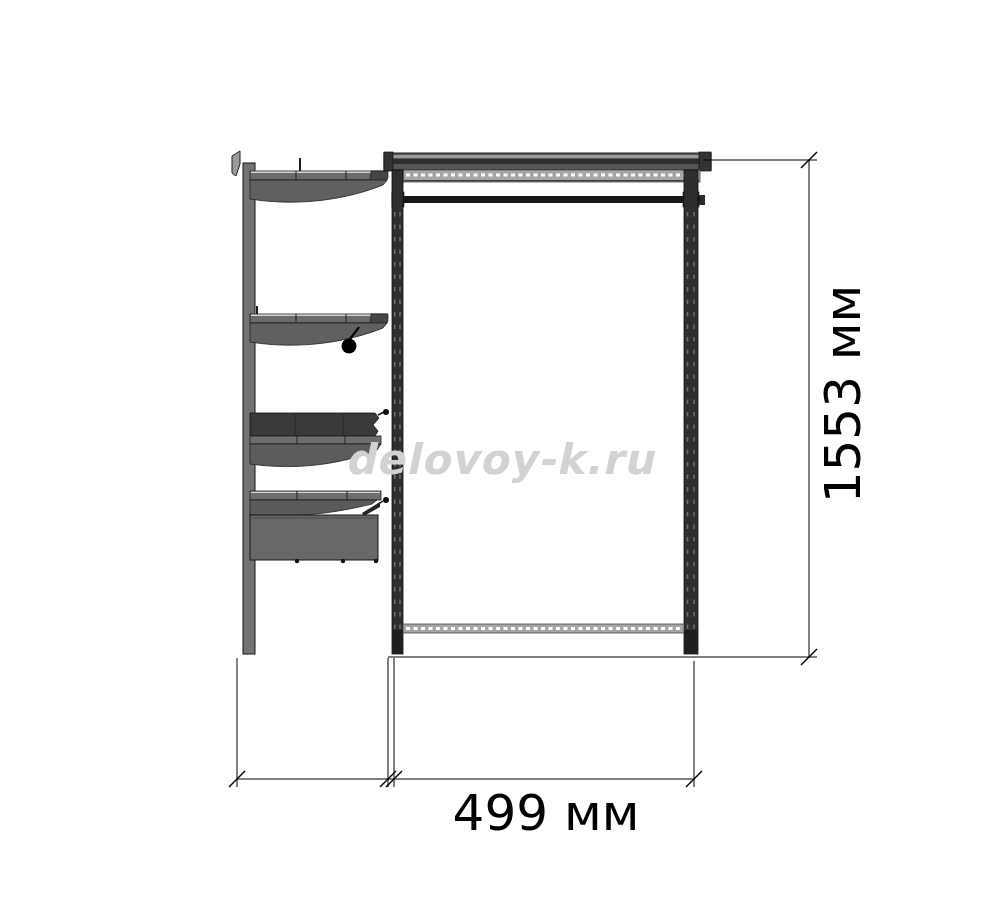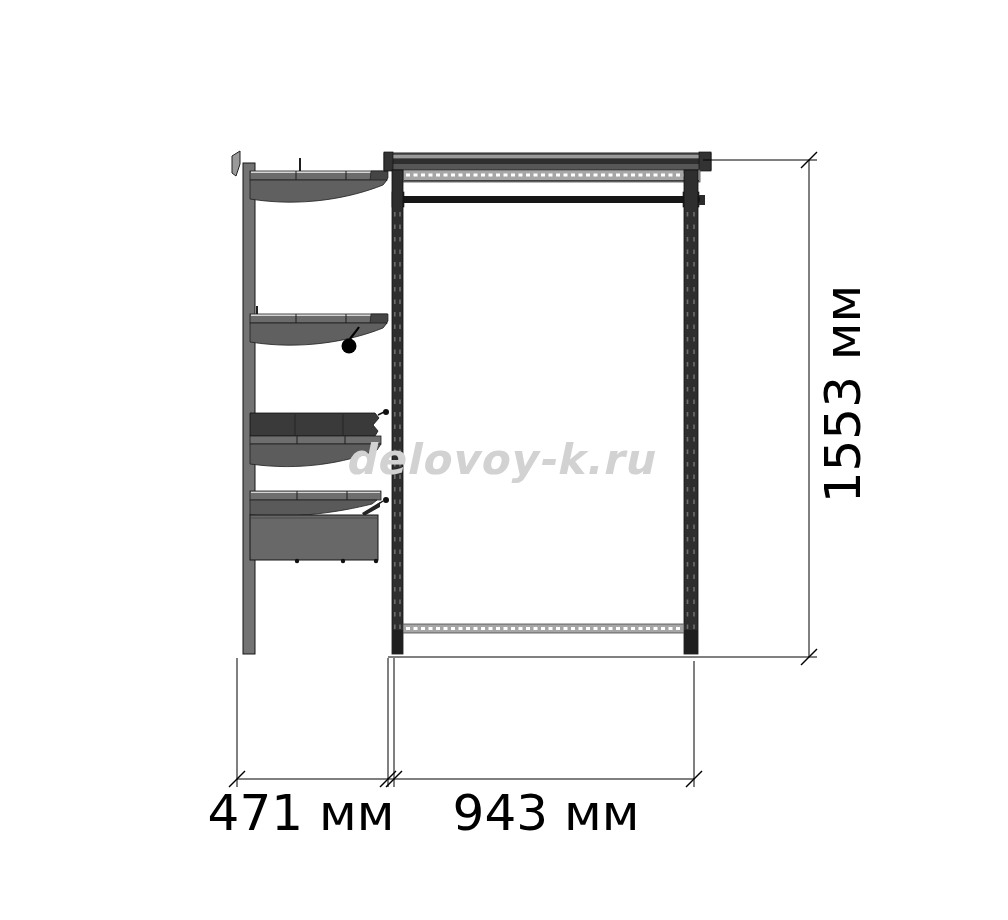--- a/index.html
+++ b/index.html
@@ -165,17 +165,16 @@
       <line x1="380" y1="787" x2="396" y2="771" stroke-width="1.4"></line>
       <line x1="386" y1="787" x2="402" y2="771" stroke-width="1.4"></line>
       <line x1="686" y1="787" x2="702" y2="771" stroke-width="1.4"></line>
     </g>
   </svg>
 
   <div id="watermark">delovoy-k.ru</div>
 
   <div id="label-height" class="dim-label">1553 мм</div>
 
-  <div id="label-side" class="dim-label">471 мм</div>
 
-  <div id="label-front" class="dim-label">943 мм</div>
+  <div id="label-front" class="dim-label">499 мм</div>
 
 </div>
 
 </body></html>

